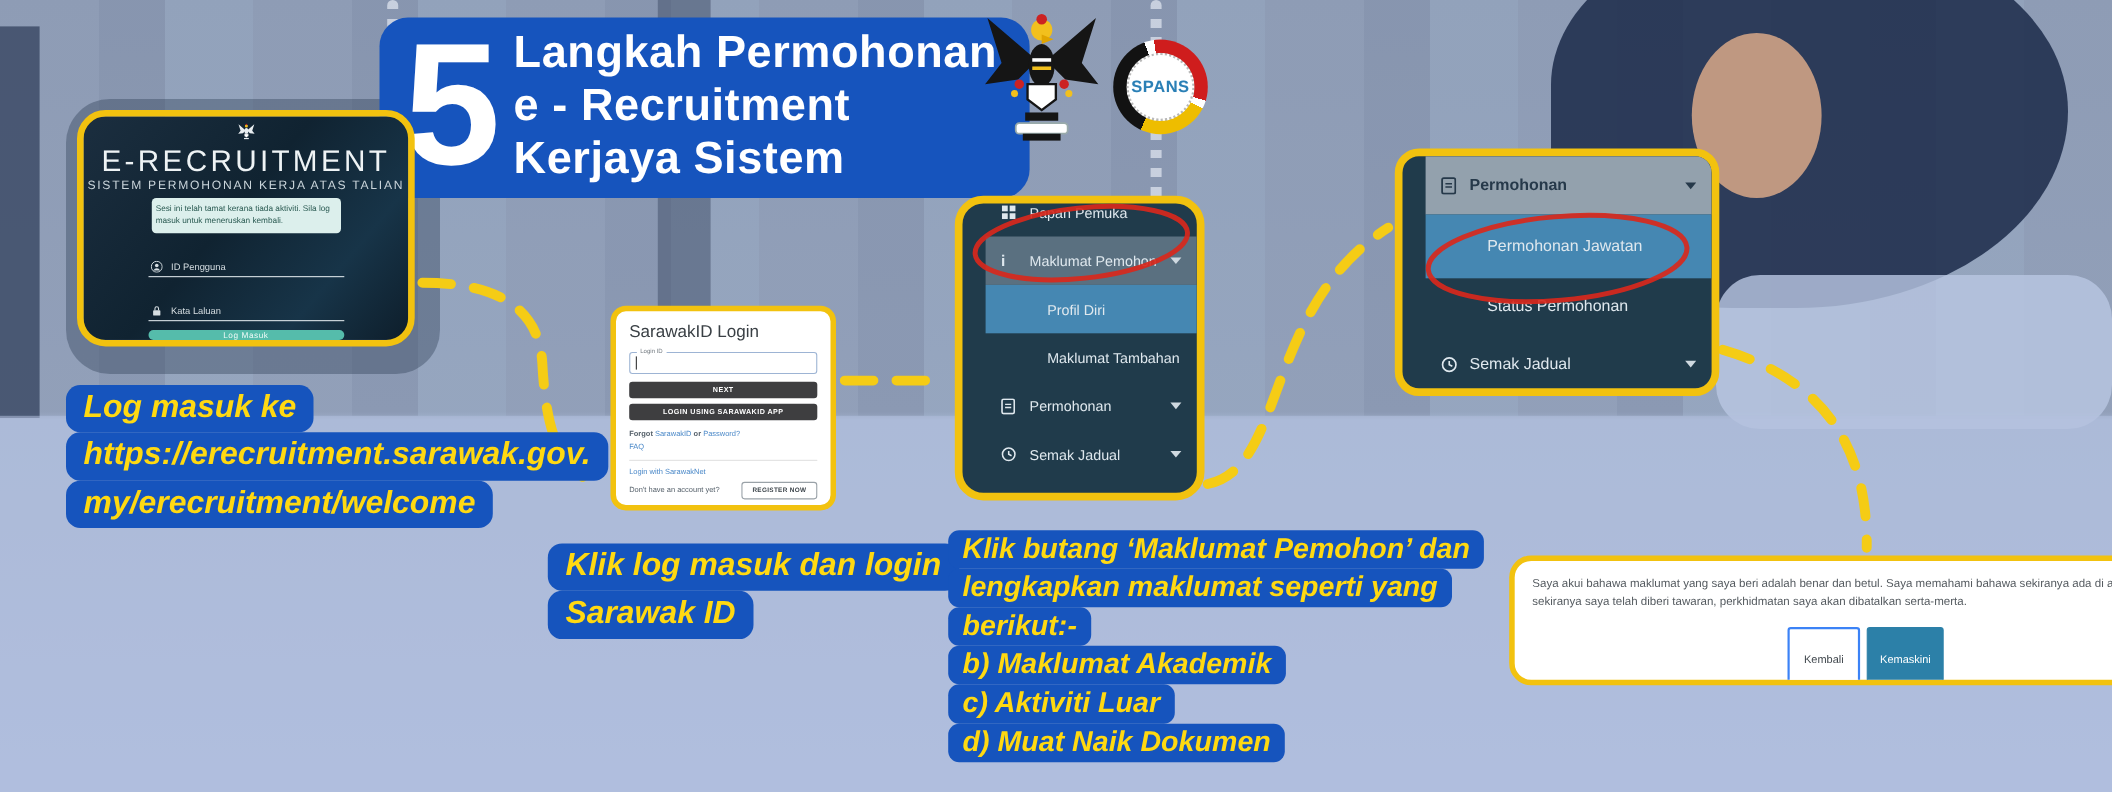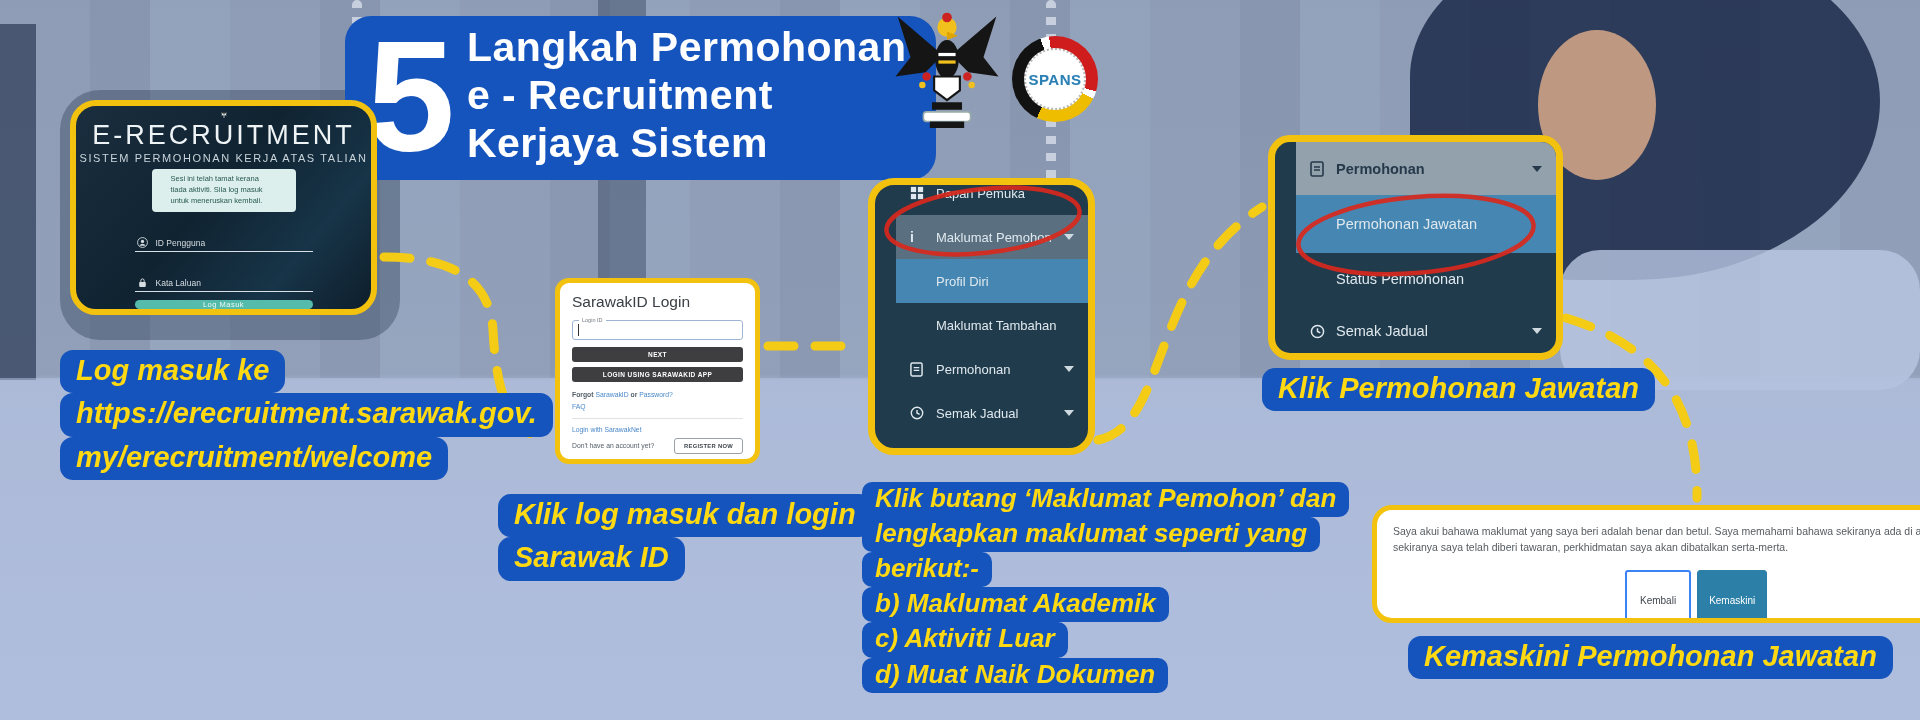--- a/index.html
+++ b/index.html
@@ -34,22 +34,22 @@
     display:flex;align-items:center;justify-content:center;}
   .spans-text{font-size:15px;font-weight:800;color:#2a7fb5;letter-spacing:.5px;text-shadow:0 0 1px #d0e6f5;}
   
   .shot{position:absolute;border:6px solid #f2c20f;overflow:hidden;}
   
   .card1{left:70px;top:100px;width:307px;height:215px;border-radius:26px;
     background:linear-gradient(130deg,#1b2e3f 0%,#102331 45%,#173448 75%,#0e1e2b 100%);
     display:flex;flex-direction:column;align-items:center;padding-top:6px;}
   .card1 .er-title{font-size:27px;letter-spacing:3px;color:#eef3f5;font-weight:400;margin-top:2px;}
   .card1 .er-sub{font-size:11px;letter-spacing:1.6px;color:#c9d4da;margin-top:1px;}
-  .er-msg{margin-top:5px;width:144px;background:#dcefec;color:#2a5a52;font-size:7.5px;line-height:1.45;
-    padding:5px 19px;border-radius:4px;}
+  .er-msg{margin-top:5px;width:172px;background:#dcefec;color:#2a5a52;font-size:7.5px;line-height:1.45;
+    padding:5px 4px;border-radius:4px;}
   .er-field{width:178px;display:flex;align-items:center;gap:8px;border-bottom:1px solid #d9e1e6;
     padding:5px 2px 3px;margin-top:20px;}
   .er-field span{font-size:8.5px;color:#d6dee2;}
   .er-btn{margin-top:8px;width:178px;height:17px;border-radius:9px;background:#55bcab;color:#eefaf7;
     font-size:7.5px;display:flex;align-items:center;justify-content:center;letter-spacing:.5px;}
   
   .card2{left:555px;top:278px;width:205px;height:186px;border-radius:14px;border-width:5px;background:#fff;
     padding:10px 12px;}
   .sid-title{font-size:15.5px;color:#3a4045;font-weight:400;}
   .sid-input{position:relative;margin-top:9px;height:20px;border:1px solid #9db4d4;border-radius:3px;}
@@ -66,21 +66,21 @@
   .sid-register{border:1px solid #9aa2a8;border-radius:3px;background:#fff;color:#3c444a;
     font-size:5.8px;font-weight:700;padding:4px 9px;letter-spacing:.3px;}
   
   .menu{background:#203b4b;border-width:7px;border-radius:26px;display:flex;flex-direction:column;}
   .card3{left:868px;top:178px;width:227px;height:277px;}
   .card4{left:1268px;top:135px;width:295px;height:225px;border-radius:22px;}
   .m-row{display:flex;align-items:center;color:#dfe8ee;font-size:13px;padding:0 14px;flex:0 0 auto;margin-left:21px;}
   .m-row .m-label{flex:1;}
   .m-ico{width:26px;display:flex;align-items:center;}
   .m-caret{width:0;height:0;border-left:5px solid transparent;border-right:5px solid transparent;border-top:6px solid #cfd9e0;}
-  .sub{padding-left:40px;}
+  .sub{padding-left:56px;}
   .card3 .m-row{height:44px;}
   .r-clip{margin-top:-14px;}
   .r-gray{background:#5a7080;}
   .r-blue{background:#4587b2;}
   .card4 .m-row{font-size:14.5px;}
   .r-head{background:#93a1ad;color:#26394a;font-weight:700;height:53px;}
   .r-head .m-caret{border-top-color:#26394a;}
   .card4 .r-blue{height:58px;}
   .card4 .r-dark{height:52px;}
   
@@ -305,30 +305,24 @@
           </svg>
       </span>
       <span class="m-label">Semak Jadual</span>
       <span class="m-caret"></span>
     </div>
   </div>
   <svg class="overlay" style="left:1288px;top:188px;" width="260" height="94">
     <ellipse cx="128" cy="47" rx="118" ry="38" fill="none" stroke="#d8281c" stroke-width="4.5" transform="rotate(-5 128 47)" opacity=".92"></ellipse>
   </svg>
 
-  <div class="caption" style="left:1262px;top:368px;">
-    <div class="chip">Klik Permohonan Jawatan</div>
-  </div>
 
   <div class="shot card5">
     <div class="dlg-text">Saya akui bahawa maklumat yang saya beri adalah benar dan betul. Saya memahami bahawa sekiranya ada di antara maklumat itu di</div>
     <div class="dlg-text">sekiranya saya telah diberi tawaran, perkhidmatan saya akan dibatalkan serta-merta.</div>
     <div class="dlg-buttons">
       <button class="btn-outline">Kembali</button>
       <button class="btn-solid">Kemaskini</button>
     </div>
   </div>
 
-  <div class="caption" style="left:1408px;top:636px;">
-    <div class="chip">Kemaskini Permohonan Jawatan</div>
-  </div>
 
 </div>
 
 </body></html>

